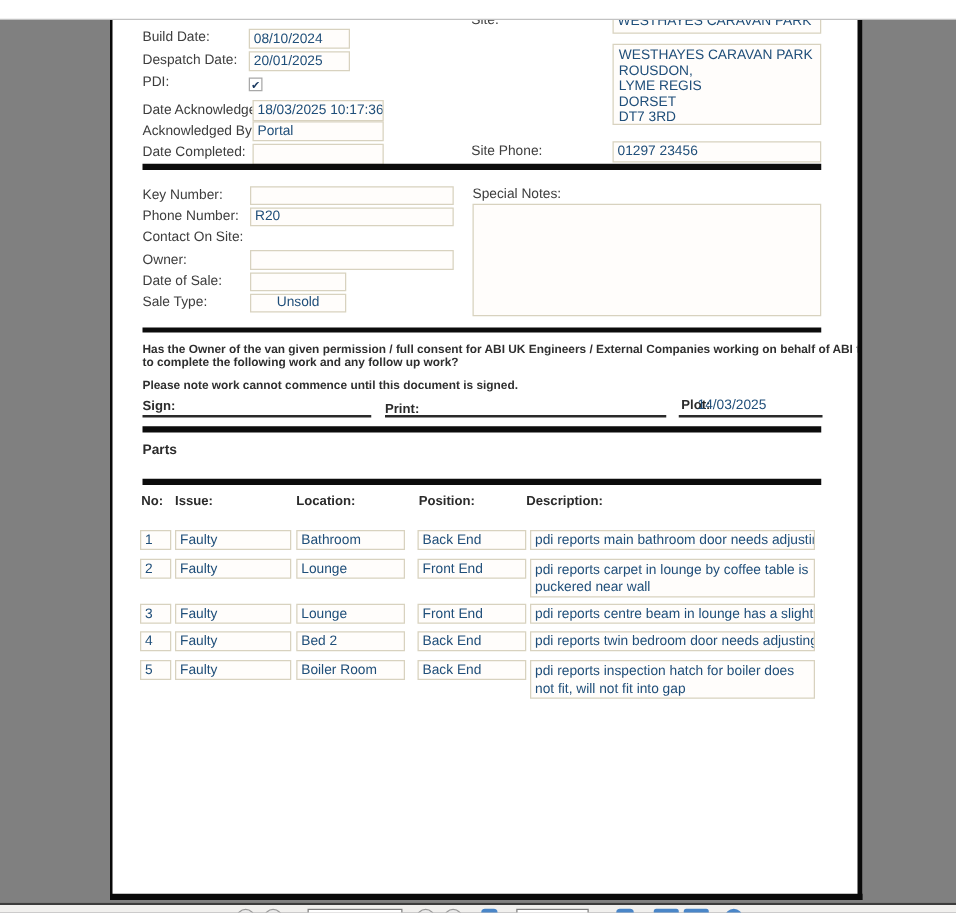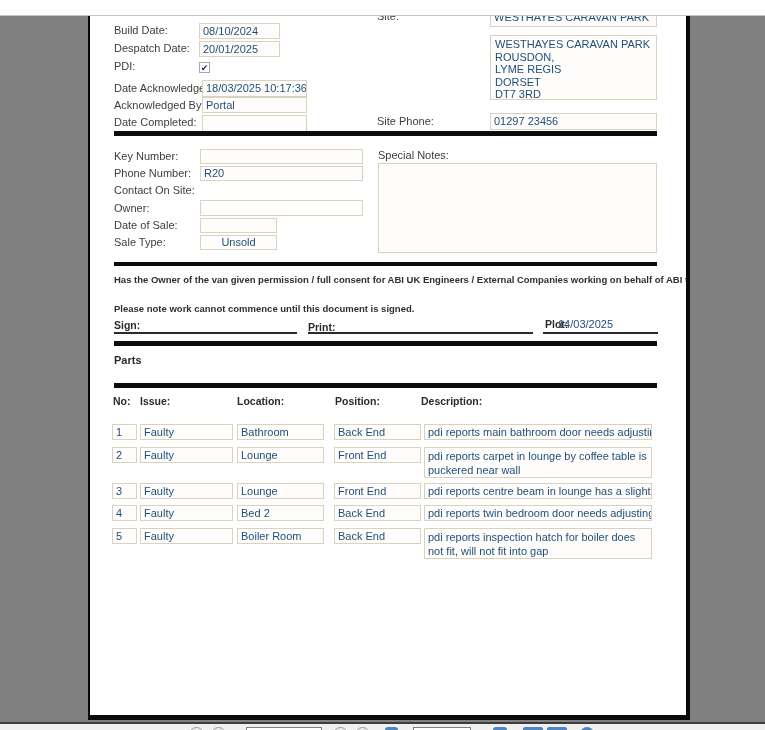--- a/index.html
+++ b/index.html
@@ -142,20 +142,21 @@
   </div>
 
   <div class="abs lbl" style="left:288px; top:133px;">Special Notes:</div>
   <div class="box multi" style="left:288px; top:147px; width:279px; height:90px;">
     <span></span>
   </div>
 
   <div class="divider" style="left:24px; top:246px; width:543px; height:4px;"></div>
 
   <div class="abs consent" style="left:24px; top:258px;">Has the Owner of the van given permission / full consent for ABI UK Engineers / External Companies working on behalf of ABI to enter the said unit</div>
+  <div class="abs consent" style="left:24px; top:269px;">to complete the following work and any follow up work?</div>
   <div class="abs consent" style="left:24px; top:287px;">Please note work cannot commence until this document is signed.</div>
 
   <div class="abs lbl-b" style="left:24px; top:303px; font-size:10.5px;">Sign:</div>
   <div class="sigline" style="left:24px; top:316px; width:183px;"></div>
 
   <div class="abs lbl-b" style="left:218px; top:305px; font-size:10.5px;">Print:</div>
   <div class="sigline" style="left:218px; top:316px; width:225px;"></div>
 
   <div class="abs lbl-b" style="left:455px; top:302px; font-size:10.5px;">Plot:</div>
   <div class="abs navy right" style="left:468px; top:302px; width:100px; font-size:11px;">14/03/2025</div>

